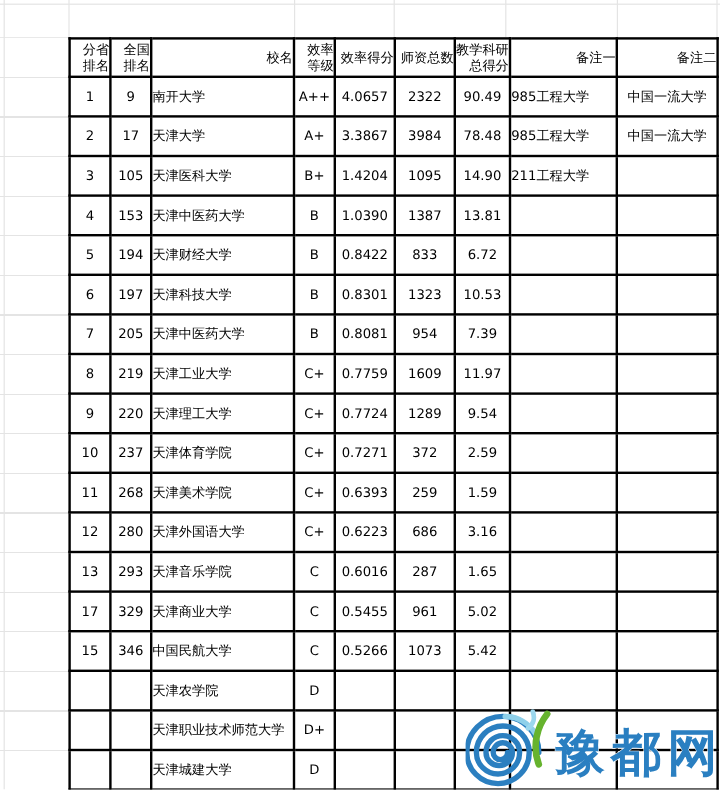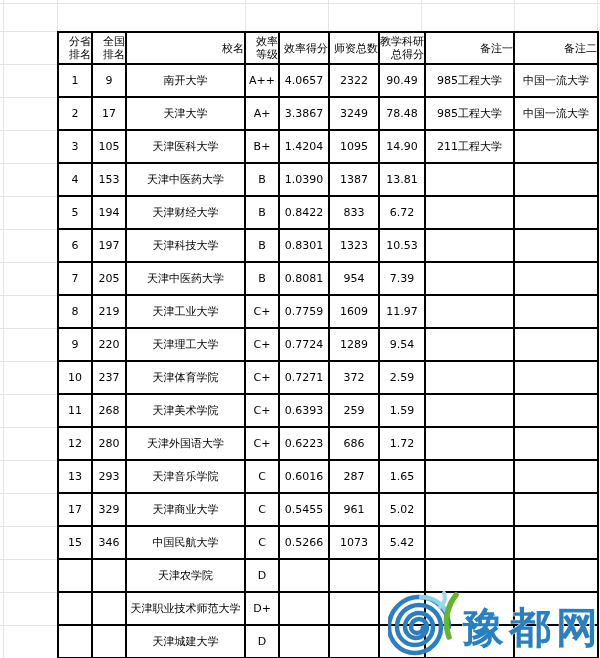--- a/index.html
+++ b/index.html
@@ -27,21 +27,21 @@
     font-size:11px;line-height:13px;
     color:#000;
     overflow:hidden;
     padding:0;
     vertical-align:middle;
     font-weight:normal;
   }
   table.rankings th{white-space:pre-line;text-align:right;height:30px;}
   table.rankings tr.data-row{height:33px;}
   td.c0,td.c1,td.c3,td.c8{text-align:center;white-space:nowrap;}
-  td.c2,td.c7{text-align:center;padding-left:4px;white-space:nowrap;}
+  td.c2,td.c7{text-align:left;padding-left:4px;white-space:nowrap;}
   td.c4,td.c5,td.c6{text-align:center;padding-right:4px;white-space:nowrap;}
   
   .watermark{position:absolute;left:388px;top:591px;width:212px;height:66px;pointer-events:none;}
   .watermark svg{display:block;}
   .wm-text{
     font-family:"DejaVu Sans","Liberation Sans",sans-serif;
     font-weight:bold;
   }
 </style>
 </head>
@@ -99,21 +99,21 @@
     <td class="c6">90.49</td>
     <td class="c7">985工程大学</td>
     <td class="c8">中国一流大学</td>
   </tr>
       <tr class="data-row">
     <td class="c0">2</td>
     <td class="c1">17</td>
     <td class="c2">天津大学</td>
     <td class="c3">A+</td>
     <td class="c4">3.3867</td>
-    <td class="c5">3249</td>
+    <td class="c5">3984</td>
     <td class="c6">78.48</td>
     <td class="c7">985工程大学</td>
     <td class="c8">中国一流大学</td>
   </tr>
       <tr class="data-row">
     <td class="c0">3</td>
     <td class="c1">105</td>
     <td class="c2">天津医科大学</td>
     <td class="c3">B+</td>
     <td class="c4">1.4204</td>
@@ -210,21 +210,21 @@
     <td class="c7"></td>
     <td class="c8"></td>
   </tr>
       <tr class="data-row">
     <td class="c0">12</td>
     <td class="c1">280</td>
     <td class="c2">天津外国语大学</td>
     <td class="c3">C+</td>
     <td class="c4">0.6223</td>
     <td class="c5">686</td>
-    <td class="c6">1.72</td>
+    <td class="c6">3.16</td>
     <td class="c7"></td>
     <td class="c8"></td>
   </tr>
       <tr class="data-row">
     <td class="c0">13</td>
     <td class="c1">293</td>
     <td class="c2">天津音乐学院</td>
     <td class="c3">C</td>
     <td class="c4">0.6016</td>
     <td class="c5">287</td>

